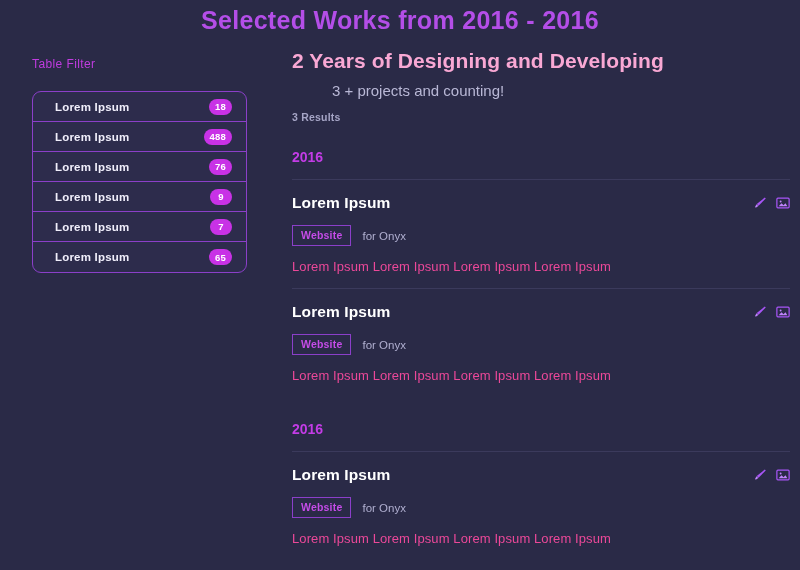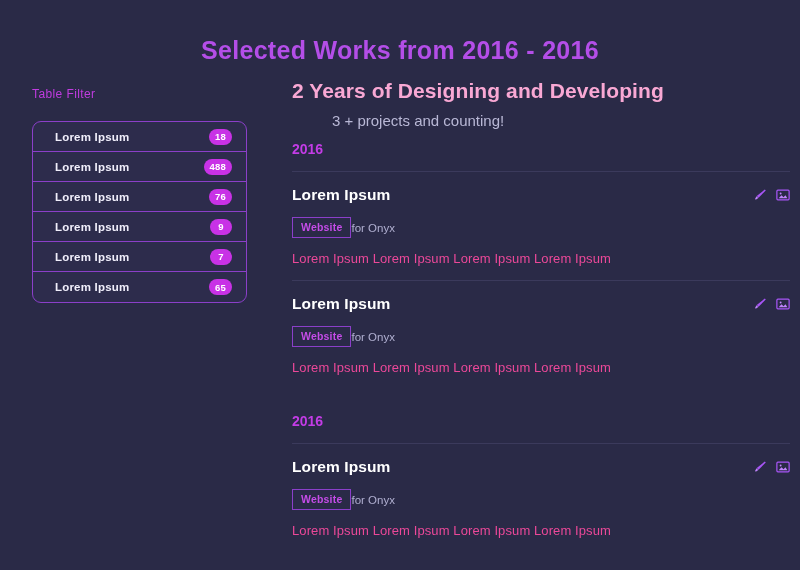--- a/index.html
+++ b/index.html
@@ -12,21 +12,21 @@
     font-family: "Liberation Sans", sans-serif;
     color: #e8e8f5;
   }
 
   .page-title {
     text-align: center;
     font-size: 25px;
     font-weight: bold;
     color: #b44ee8;
     letter-spacing: 0.3px;
-    padding-top: 36px;
+    padding-top: 6px;
     padding-bottom: 10px;
   }
 
   .layout {
     display: flex;
     align-items: flex-start;
     padding-left: 32px;
     padding-right: 10px;
   }
 
@@ -132,20 +132,21 @@
     letter-spacing: 0.1px;
   }
 
   .entry-icons { display: flex; align-items: center; gap: 9px; padding-top: 2px; }
 
   .icon-btn { width: 14px; height: 14px; display: block; }
 
   .entry-meta {
     display: flex;
     align-items: center;
+    gap: 11px;
     margin-top: 13px;
   }
 
   .tag {
     border: 1px solid #8b3fc9;
     color: #c54ce8;
     font-size: 10.5px;
     font-weight: bold;
     padding: 3px 8px 4px;
     letter-spacing: 0.2px;
@@ -207,20 +208,21 @@
         <span class="filter-badge">65</span>
       </div>
 
     </div>
   </div>
 
   <div class="main">
 
     <div class="main-heading">2 Years of Designing and Developing</div>
     <div class="main-subheading">3 + projects and counting!</div>
+    <div class="results-count">3 Results</div>
 
     <div class="year-section">
       <div class="year-heading">2016</div>
 
       <div class="entry">
         <div class="entry-top">
           <div class="entry-title">Lorem Ipsum</div>
           <div class="entry-icons">
             <span class="icon-btn">
               <svg viewBox="0 0 16 16" width="14" height="14">

